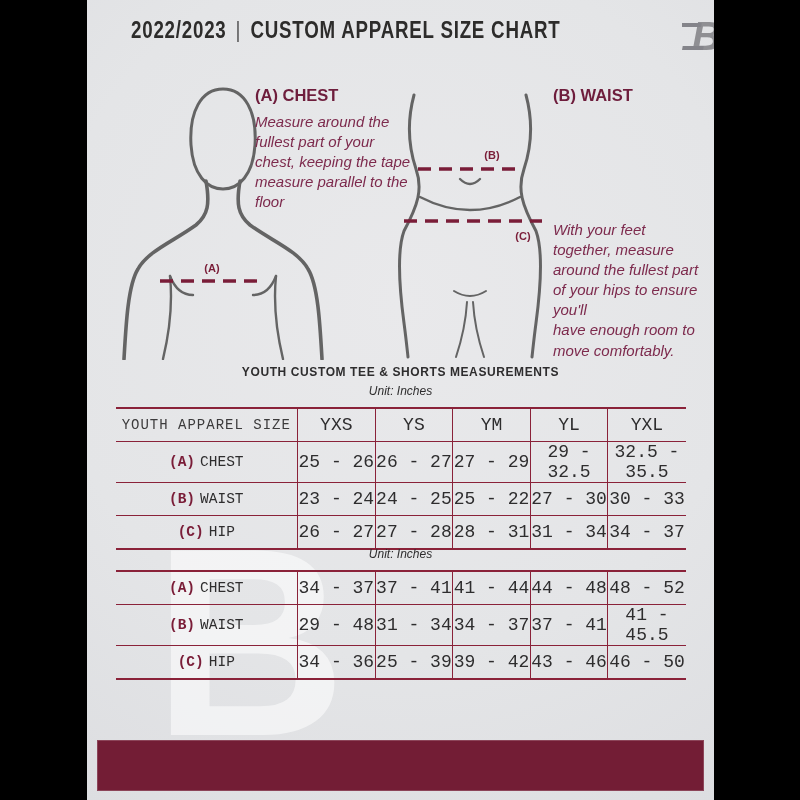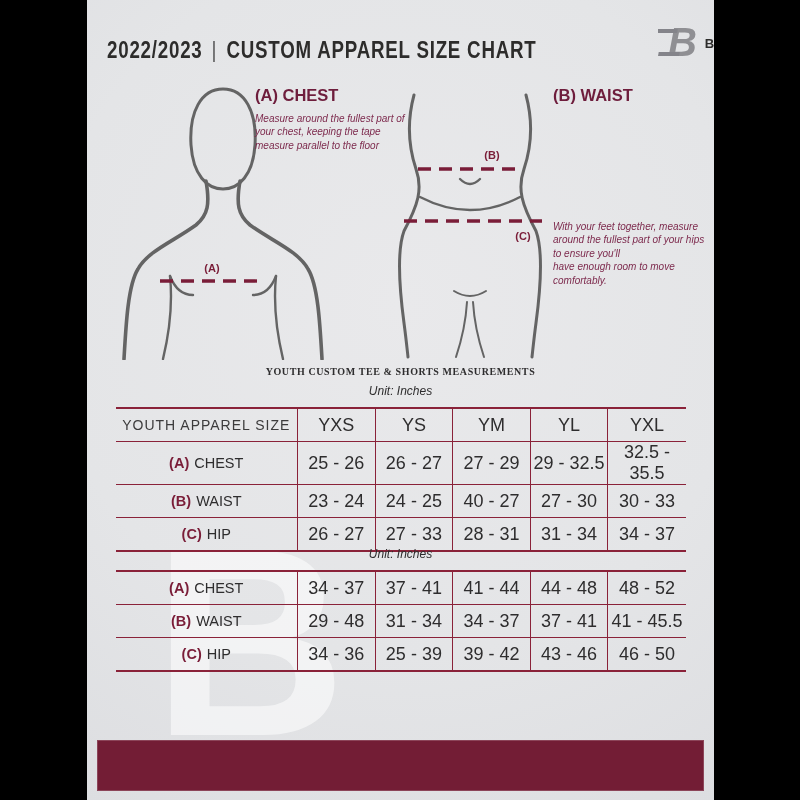--- a/index.html
+++ b/index.html
@@ -12,52 +12,53 @@
     background: radial-gradient(circle at 50% 38%, #e9e9eb 0%, #e4e5e7 60%, #dddee1 100%);
     overflow:hidden;
   }
   .watermark {
     position:absolute; left:66px; top:508px; z-index:0;
     font-size:268px; font-weight:bold; line-height:1;
     color:rgba(255,255,255,0.55); letter-spacing:0;
   }
   
   .header {
-    position:absolute; top:16px; left:20px; right:22px; height:48px; z-index:1;
-    display:flex; justify-content:space-between; align-items:flex-end;
+    position:absolute; top:16px; left:44px; right:22px; height:48px; z-index:1;
+    display:flex; justify-content:space-between; align-items:flex-start;
   }
   .header-title {
     display:flex; align-items:center; gap:12px;
     transform:scaleX(0.78); transform-origin:left center;
     font-weight:bold; font-size:24px; color:#2d2c2b; letter-spacing:1px; white-space:nowrap;
   }
   .header-title .divider { font-weight:normal; color:#4a4a4a; font-size:22px; }
   .brand { display:flex; align-items:center; gap:9px; }
   .brand-name { font-weight:bold; font-size:13px; letter-spacing:6px; color:#2d2c2b; white-space:nowrap; }
   
   .inst { position:absolute; z-index:1; }
   .inst h3 { margin:0 0 7px 0; font-size:16.5px; font-weight:bold; color:#6e1d3c; }
-  .inst p  { margin:0; font-size:10px; font-style:italic; color:#7d2a4d;
+  .inst p  { margin:0; font-size:15px; font-style:italic; color:#7d2a4d;
              line-height:1.34; white-space:pre-line; }
   .inst-chest { left:168px; top:86px;  width:162px; }
   .inst-waist { left:466px; top:86px;  width:152px; }
   .inst-hips  { left:466px; top:220px; width:152px; }
   .fig { position:absolute; z-index:1; }
   .fig-torso { left:31px;  top:84px; }
   .fig-hips  { left:303px; top:93px; }
   
   .table-block { position:absolute; left:0; width:100%; z-index:1; text-align:center; }
   .tb-youth { top:362px; }
   .tb-adult { top:545px; }
-  .tb-title { font-size:10px; font-weight:bold; color:#2e2d2e; letter-spacing:0.6px; line-height:20px;font-family:Liberation Serif, serif; }
+  .tb-title { font-size:12px; font-weight:bold; color:#2e2d2e; letter-spacing:0.6px; line-height:20px; }
   .tb-unit  { font-size:12px; font-style:italic; color:#2e2d2e; line-height:19px; }
   table.size-table {
     width:570px; margin:6px auto 0 auto; border-collapse:collapse; table-layout:fixed;
     border-top:2px solid #8a2239; border-bottom:2px solid #8a2239;
     background:transparent;
+    font-family:Liberation Mono, monospace;
   }
   table.size-table col.c-label { width:182px; }
   table.size-table th, table.size-table td {
     height:32px; padding:0; vertical-align:middle; text-align:center;
     border-top:1.5px solid #8a2239; font-weight:normal;
   }
   table.size-table tr:first-child th { border-top:none; }
   table.size-table th.sz, table.size-table td.val { border-left:1.5px solid #8a2239; }
   th.label-head { text-align:left; padding-left:16px; font-size:14px; letter-spacing:1px; color:#3c3b3c; }
   th.sz  { font-size:18px; font-weight:bold; color:#2e2d2e; }
@@ -167,30 +168,30 @@
           <td class="val">27 - 29</td>
           <td class="val">29 - 32.5</td>
           <td class="val">32.5 - 35.5</td>
         </tr>
         <tr>
           <td class="row-label">
             <span class="key">(B)</span><span>WAIST</span>
           </td>
           <td class="val">23 - 24</td>
           <td class="val">24 - 25</td>
-          <td class="val">40 - 27</td>
+          <td class="val">25 - 22</td>
           <td class="val">27 - 30</td>
           <td class="val">30 - 33</td>
         </tr>
         <tr>
           <td class="row-label">
             <span class="key">(C)</span><span>HIP</span>
           </td>
           <td class="val">26 - 27</td>
-          <td class="val">27 - 33</td>
+          <td class="val">27 - 28</td>
           <td class="val">28 - 31</td>
           <td class="val">31 - 34</td>
           <td class="val">34 - 37</td>
         </tr>
       </tbody>
         </table>
     </div>
 
     <div class="table-block tb-adult">
       <div class="tb-unit">Unit: Inches</div>

